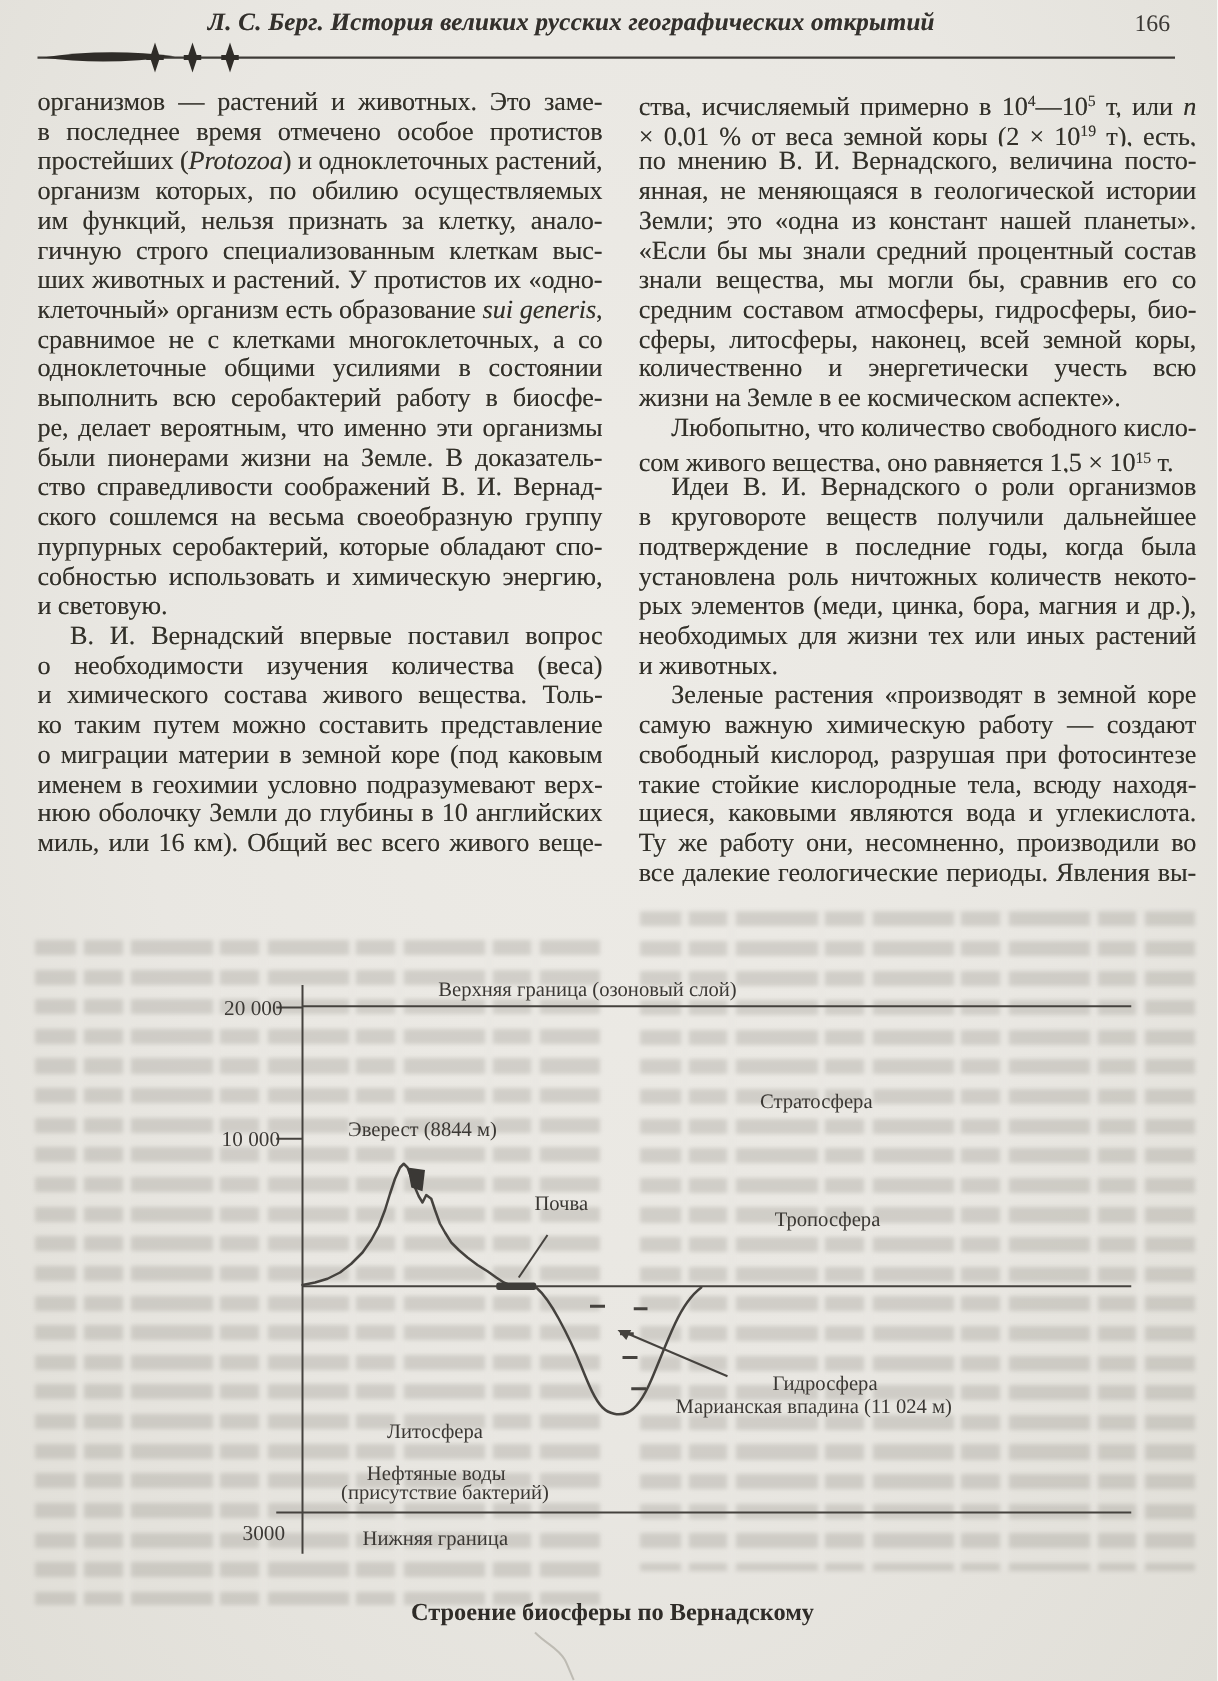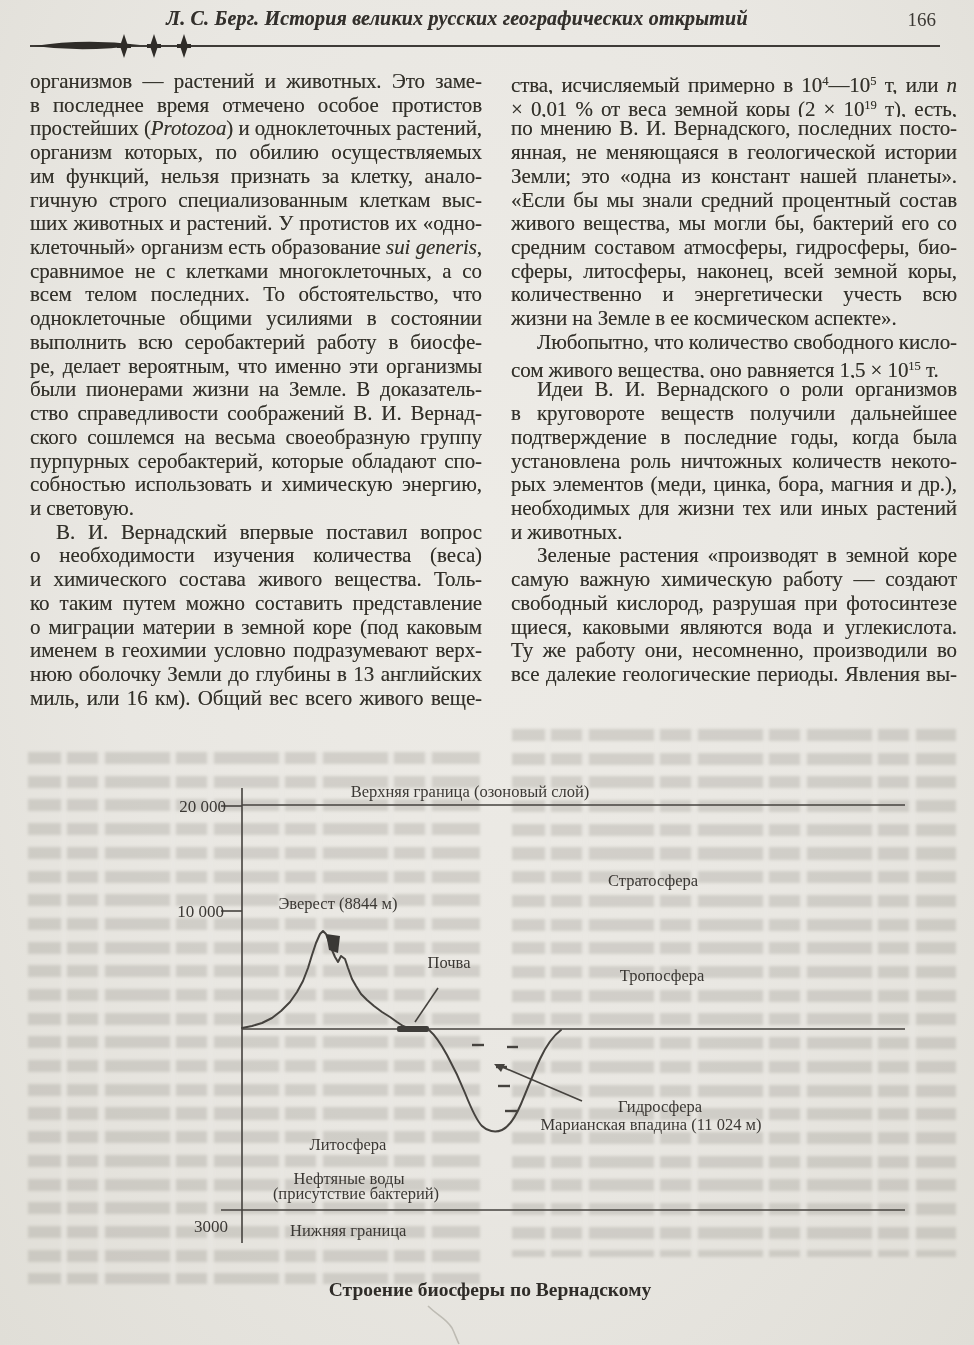--- a/index.html
+++ b/index.html
@@ -74,63 +74,63 @@
   <div class="col" id="colL">
       <div class="tline">организмов — растений и животных. Это заме-</div>
       <div class="tline">в последнее время отмечено особое протистов</div>
       <div class="tline">простейших (<span class="it">Protozoa</span>) и одноклеточных растений,</div>
       <div class="tline">организм которых, по обилию осуществляемых</div>
       <div class="tline">им функций, нельзя признать за клетку, анало-</div>
       <div class="tline">гичную строго специализованным клеткам выс-</div>
       <div class="tline">ших животных и растений. У протистов их «одно-</div>
       <div class="tline">клеточный» организм есть образование <span class="it">sui generis</span>,</div>
       <div class="tline">сравнимое не с клетками многоклеточных, а со</div>
-      <div class="tline">всем телом последних. То обстоятельство, что</div>
       <div class="tline">одноклеточные общими усилиями в состоянии</div>
       <div class="tline">выполнить всю серобактерий работу в биосфе-</div>
       <div class="tline">ре, делает вероятным, что именно эти организмы</div>
       <div class="tline">были пионерами жизни на Земле. В доказатель-</div>
       <div class="tline">ство справедливости соображений В. И. Вернад-</div>
       <div class="tline">ского сошлемся на весьма своеобразную группу</div>
       <div class="tline">пурпурных серобактерий, которые обладают спо-</div>
       <div class="tline">собностью использовать и химическую энергию,</div>
       <div class="tline fin">и световую.</div>
       <div class="tline ind">В. И. Вернадский впервые поставил вопрос</div>
       <div class="tline">о необходимости изучения количества (веса)</div>
       <div class="tline">и химического состава живого вещества. Толь-</div>
       <div class="tline">ко таким путем можно составить представление</div>
       <div class="tline">о миграции материи в земной коре (под каковым</div>
       <div class="tline">именем в геохимии условно подразумевают верх-</div>
-      <div class="tline">нюю оболочку Земли до глубины в 13 английских</div>
+      <div class="tline">нюю оболочку Земли до глубины в 10 английских</div>
       <div class="tline">миль, или 16 км). Общий вес всего живого веще-</div>
     </div>
   <div class="col" id="colR">
       <div class="tline">ства, исчисляемый примерно в 10<span class="sup">4</span>—10<span class="sup">5</span> т, или <span class="it">n</span></div>
       <div class="tline">× 0,01 % от веса земной коры (2 × 10<span class="sup">19</span> т), есть,</div>
-      <div class="tline">по мнению В. И. Вернадского, последних посто-</div>
+      <div class="tline">по мнению В. И. Вернадского, величина посто-</div>
       <div class="tline">янная, не меняющаяся в геологической истории</div>
       <div class="tline">Земли; это «одна из констант нашей планеты».</div>
       <div class="tline">«Если бы мы знали средний процентный состав</div>
-      <div class="tline">живого вещества, мы могли бы, бактерий его со</div>
+      <div class="tline">знали вещества, мы могли бы, сравнив его со</div>
       <div class="tline">средним составом атмосферы, гидросферы, био-</div>
       <div class="tline">сферы, литосферы, наконец, всей земной коры,</div>
       <div class="tline">количественно и энергетически учесть всю работу</div>
       <div class="tline fin">жизни на Земле в ее космическом аспекте».</div>
       <div class="tline ind">Любопытно, что количество свободного кисло-</div>
       <div class="tline fin">сом живого вещества, оно равняется 1,5 × 10<span class="sup">15</span> т.</div>
       <div class="tline ind">Идеи В. И. Вернадского о роли организмов</div>
       <div class="tline">в круговороте веществ получили дальнейшее</div>
       <div class="tline">подтверждение в последние годы, когда была</div>
       <div class="tline">установлена роль ничтожных количеств некото-</div>
       <div class="tline">рых элементов (меди, цинка, бора, магния и др.),</div>
       <div class="tline">необходимых для жизни тех или иных растений</div>
       <div class="tline fin">и животных.</div>
       <div class="tline ind">Зеленые растения «производят в земной коре</div>
       <div class="tline">самую важную химическую работу — создают</div>
       <div class="tline">свободный кислород, разрушая при фотосинтезе</div>
+      <div class="tline">такие стойкие кислородные тела, всюду находя-</div>
       <div class="tline">щиеся, каковыми являются вода и углекислота.</div>
       <div class="tline">Ту же работу они, несомненно, производили во</div>
       <div class="tline">все далекие геологические периоды. Явления вы-</div>
     </div>
 
   <svg id="diagram" width="974" height="575" viewBox="0 770 974 575">
 
     <line class="dline" x1="242" y1="788" x2="242" y2="1243" stroke-width="1.9"></line>
 
     <line class="dline" x1="221" y1="806" x2="242" y2="806"></line>

